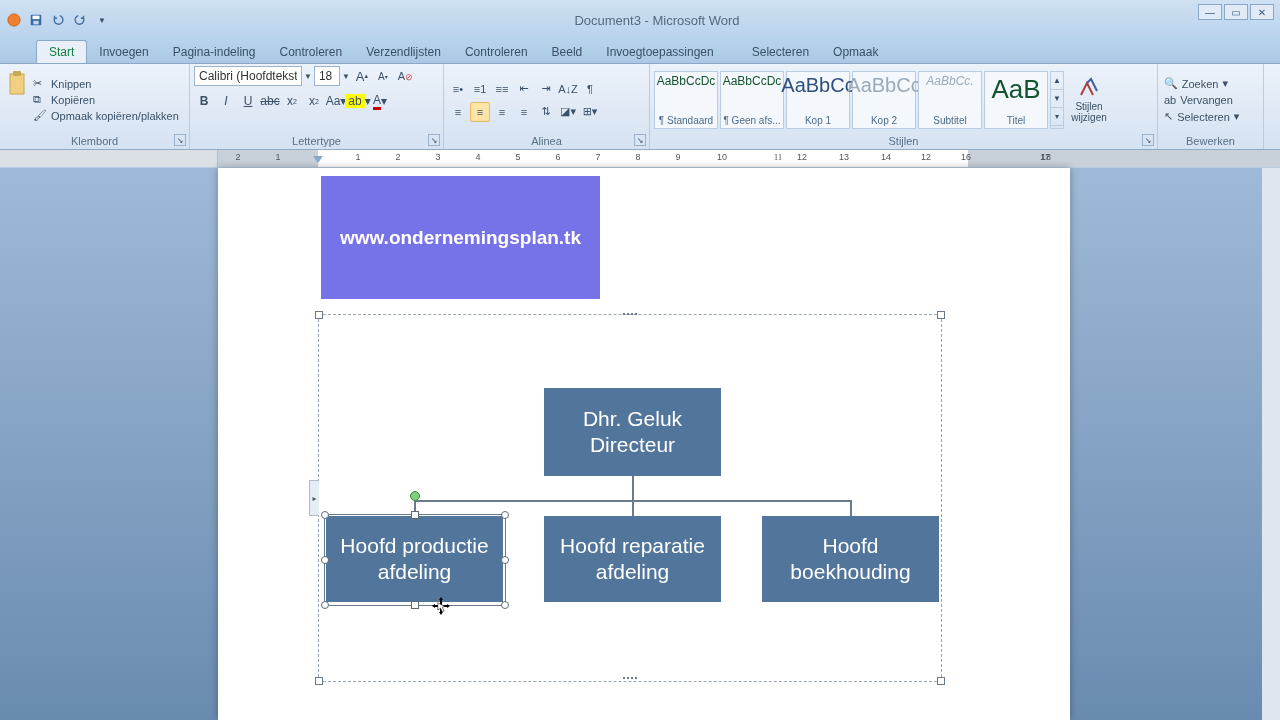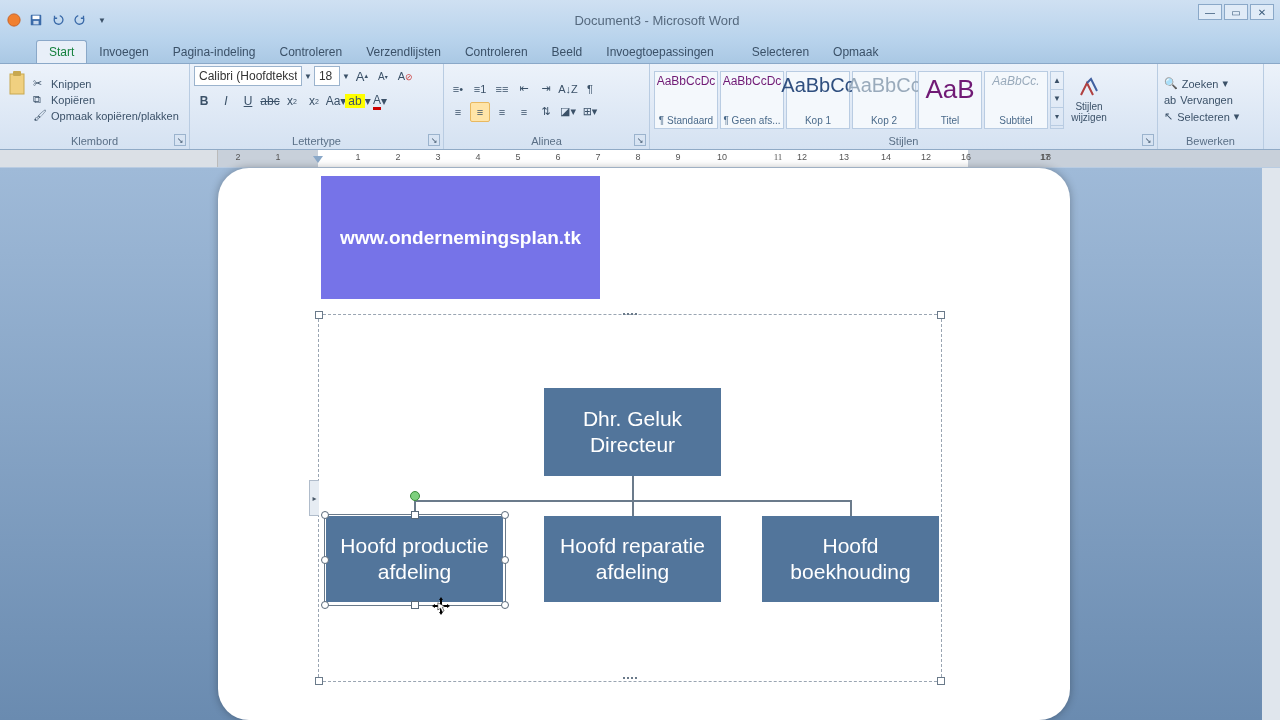--- a/index.html
+++ b/index.html
@@ -46,42 +46,42 @@
 .font-tools-row .btn { width: 20px; height: 20px; font-size: 12px; }
 
 
 .para-rows { display: flex; flex-direction: column; gap: 3px; }
 .para-row { display: flex; gap: 2px; }
 .para-row .btn { width: 20px; height: 20px; }
 
 
 .styles-gallery { display: flex; gap: 2px; align-items: stretch; height: 58px; }
 .style-item { width: 64px; border: 1px solid #b9cce2; background: #f4f8fc; display: flex; flex-direction: column; align-items: center; justify-content: space-between; cursor: pointer; padding: 2px 0; }
-.style-preview { font-size: 12px; color: #701a75; }
+.style-preview { font-size: 12px; color: #14532d; }
 .style-label { font-size: 10px; color: #4a6a8a; }
 .style-item.big .style-preview { font-size: 20px; color: #2f4f7f; }
 .style-scroll { width: 14px; border: 1px solid #b9cce2; display: flex; flex-direction: column; }
 .style-scroll div { height: 18px; font-size: 8px; display: flex; align-items: center; justify-content: center; border-bottom: 1px solid #b9cce2; cursor: pointer; }
 .change-styles { width: 46px; display: flex; flex-direction: column; align-items: center; justify-content: center; cursor: pointer; }
 
 
 .edit-col { display: flex; flex-direction: column; gap: 2px; font-size: 11px; }
 .edit-row { display: flex; align-items: center; gap: 4px; cursor: pointer; padding: 1px 2px; }
 
 
 .ruler-area { height: 18px; background: #e6e6e6; border-bottom: 1px solid #b9cce2; display: flex; align-items: center; }
 .ruler-left { width: 218px; background: #dbe0e6; height: 100%; border-right: 1px solid #bbb; }
 .ruler { flex: 1; height: 100%; background: #fff; position: relative; font-size: 9px; color: #444; }
 .ruler .num { position: absolute; top: 2px; font-size: 9px; color: #555; transform: translateX(-50%); }
 .ruler .dark { position: absolute; top: 0; bottom: 0; background: #c8d0da; }
 .margin-marker { position: absolute; top: 6px; width: 0; height: 0; border-left: 5px solid transparent; border-right: 5px solid transparent; border-top: 7px solid #8aa8c8; transform: translateX(-50%); }
 
 
 .doc-area { position: relative; height: 552px; background: linear-gradient(#9fbad8, #6a8bb0); padding: 0; }
-.page { position: absolute; left: 218px; top: 0; width: 852px; height: 552px; background: #fff; box-shadow: 0 0 8px rgba(0,0,0,.3); border-radius: 31px; }
+.page { position: absolute; left: 218px; top: 0; width: 852px; height: 552px; background: #fff; box-shadow: 0 0 8px rgba(0,0,0,.3); }
 .vscroll { position: absolute; right: 0; top: 0; bottom: 0; width: 18px; background: #e0e6ed; }
 
 
 .banner { position: absolute; left: 103px; top: 8px; width: 279px; height: 123px; background: #7673e8; display: flex; align-items: center; justify-content: center; }
 .banner-text { color: #fff; font-size: 19px; font-weight: bold; }
 
 
 .smartart { position: absolute; left: 100px; top: 146px; width: 624px; height: 368px; border: 1px dashed #9aa5b2; }
 .sa-corner { position: absolute; width: 8px; height: 8px; background: #fff; border: 1px solid #6a7a8a; }
 .sa-corner.tl { left: -4px; top: -4px; } .sa-corner.tr { right: -4px; top: -4px; }
@@ -282,26 +282,26 @@
           </div>
         <div class="style-item big">
             <div class="style-preview">AaBbCc</div>
             <div class="style-label">Kop 1</div>
           </div>
         <div class="style-item big" style="color:#aab">
             <div class="style-preview" style="color:#9ab">AaBbCc</div>
             <div class="style-label">Kop 2</div>
           </div>
         <div class="style-item">
+            <div class="style-preview" style="color:#9ab;font-style:italic">AaBbCc.</div>
+            <div class="style-label">Subtitel</div>
+          </div>
+        <div class="style-item">
             <div class="style-preview" style="font-size:26px">AaB</div>
             <div class="style-label">Titel</div>
-          </div>
-        <div class="style-item">
-            <div class="style-preview" style="color:#9ab;font-style:italic">AaBbCc.</div>
-            <div class="style-label">Subtitel</div>
           </div>
         <div class="style-scroll">
           <div>▲</div>
           <div>▼</div>
           <div>▾</div>
         </div>
         <div class="change-styles">
           <svg width="24" height="24" viewBox="0 0 24 24">
               <path d="M4 18 L10 6 L16 18" fill="none" stroke="#b04040" stroke-width="2"></path>
               <path d="M10 6 L14 2 L20 14" fill="none" stroke="#4060a0" stroke-width="2"></path>

